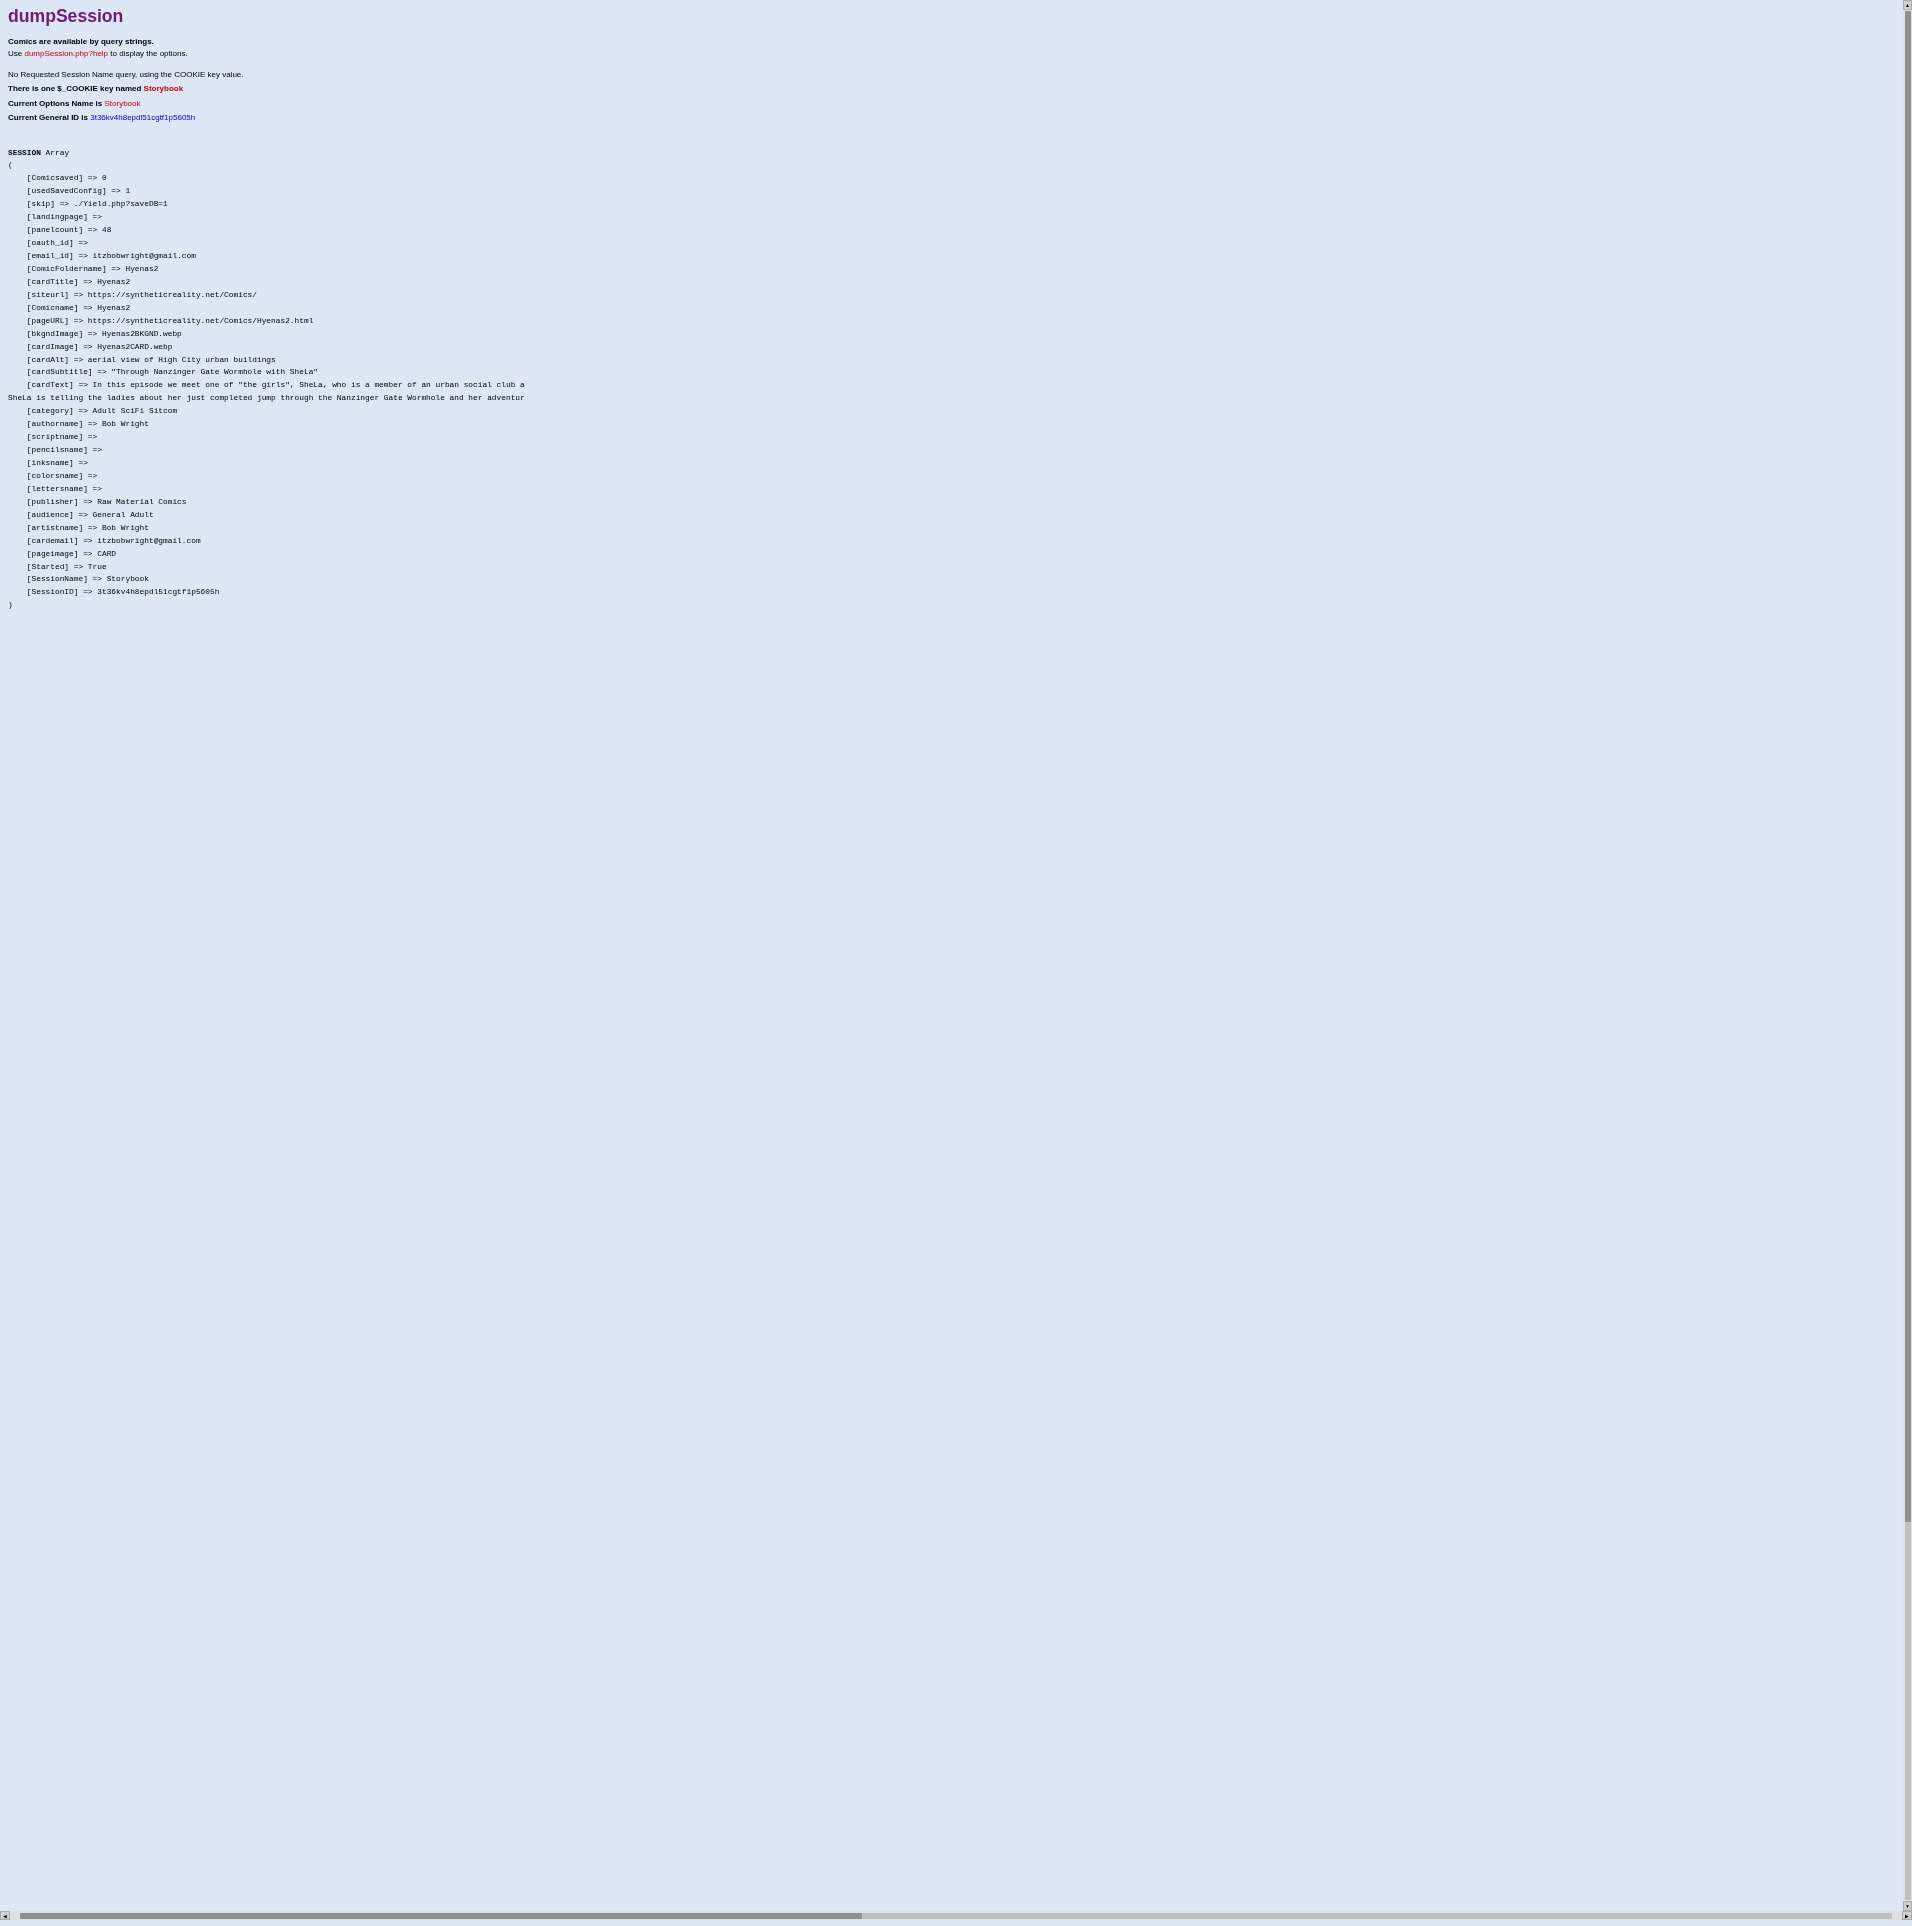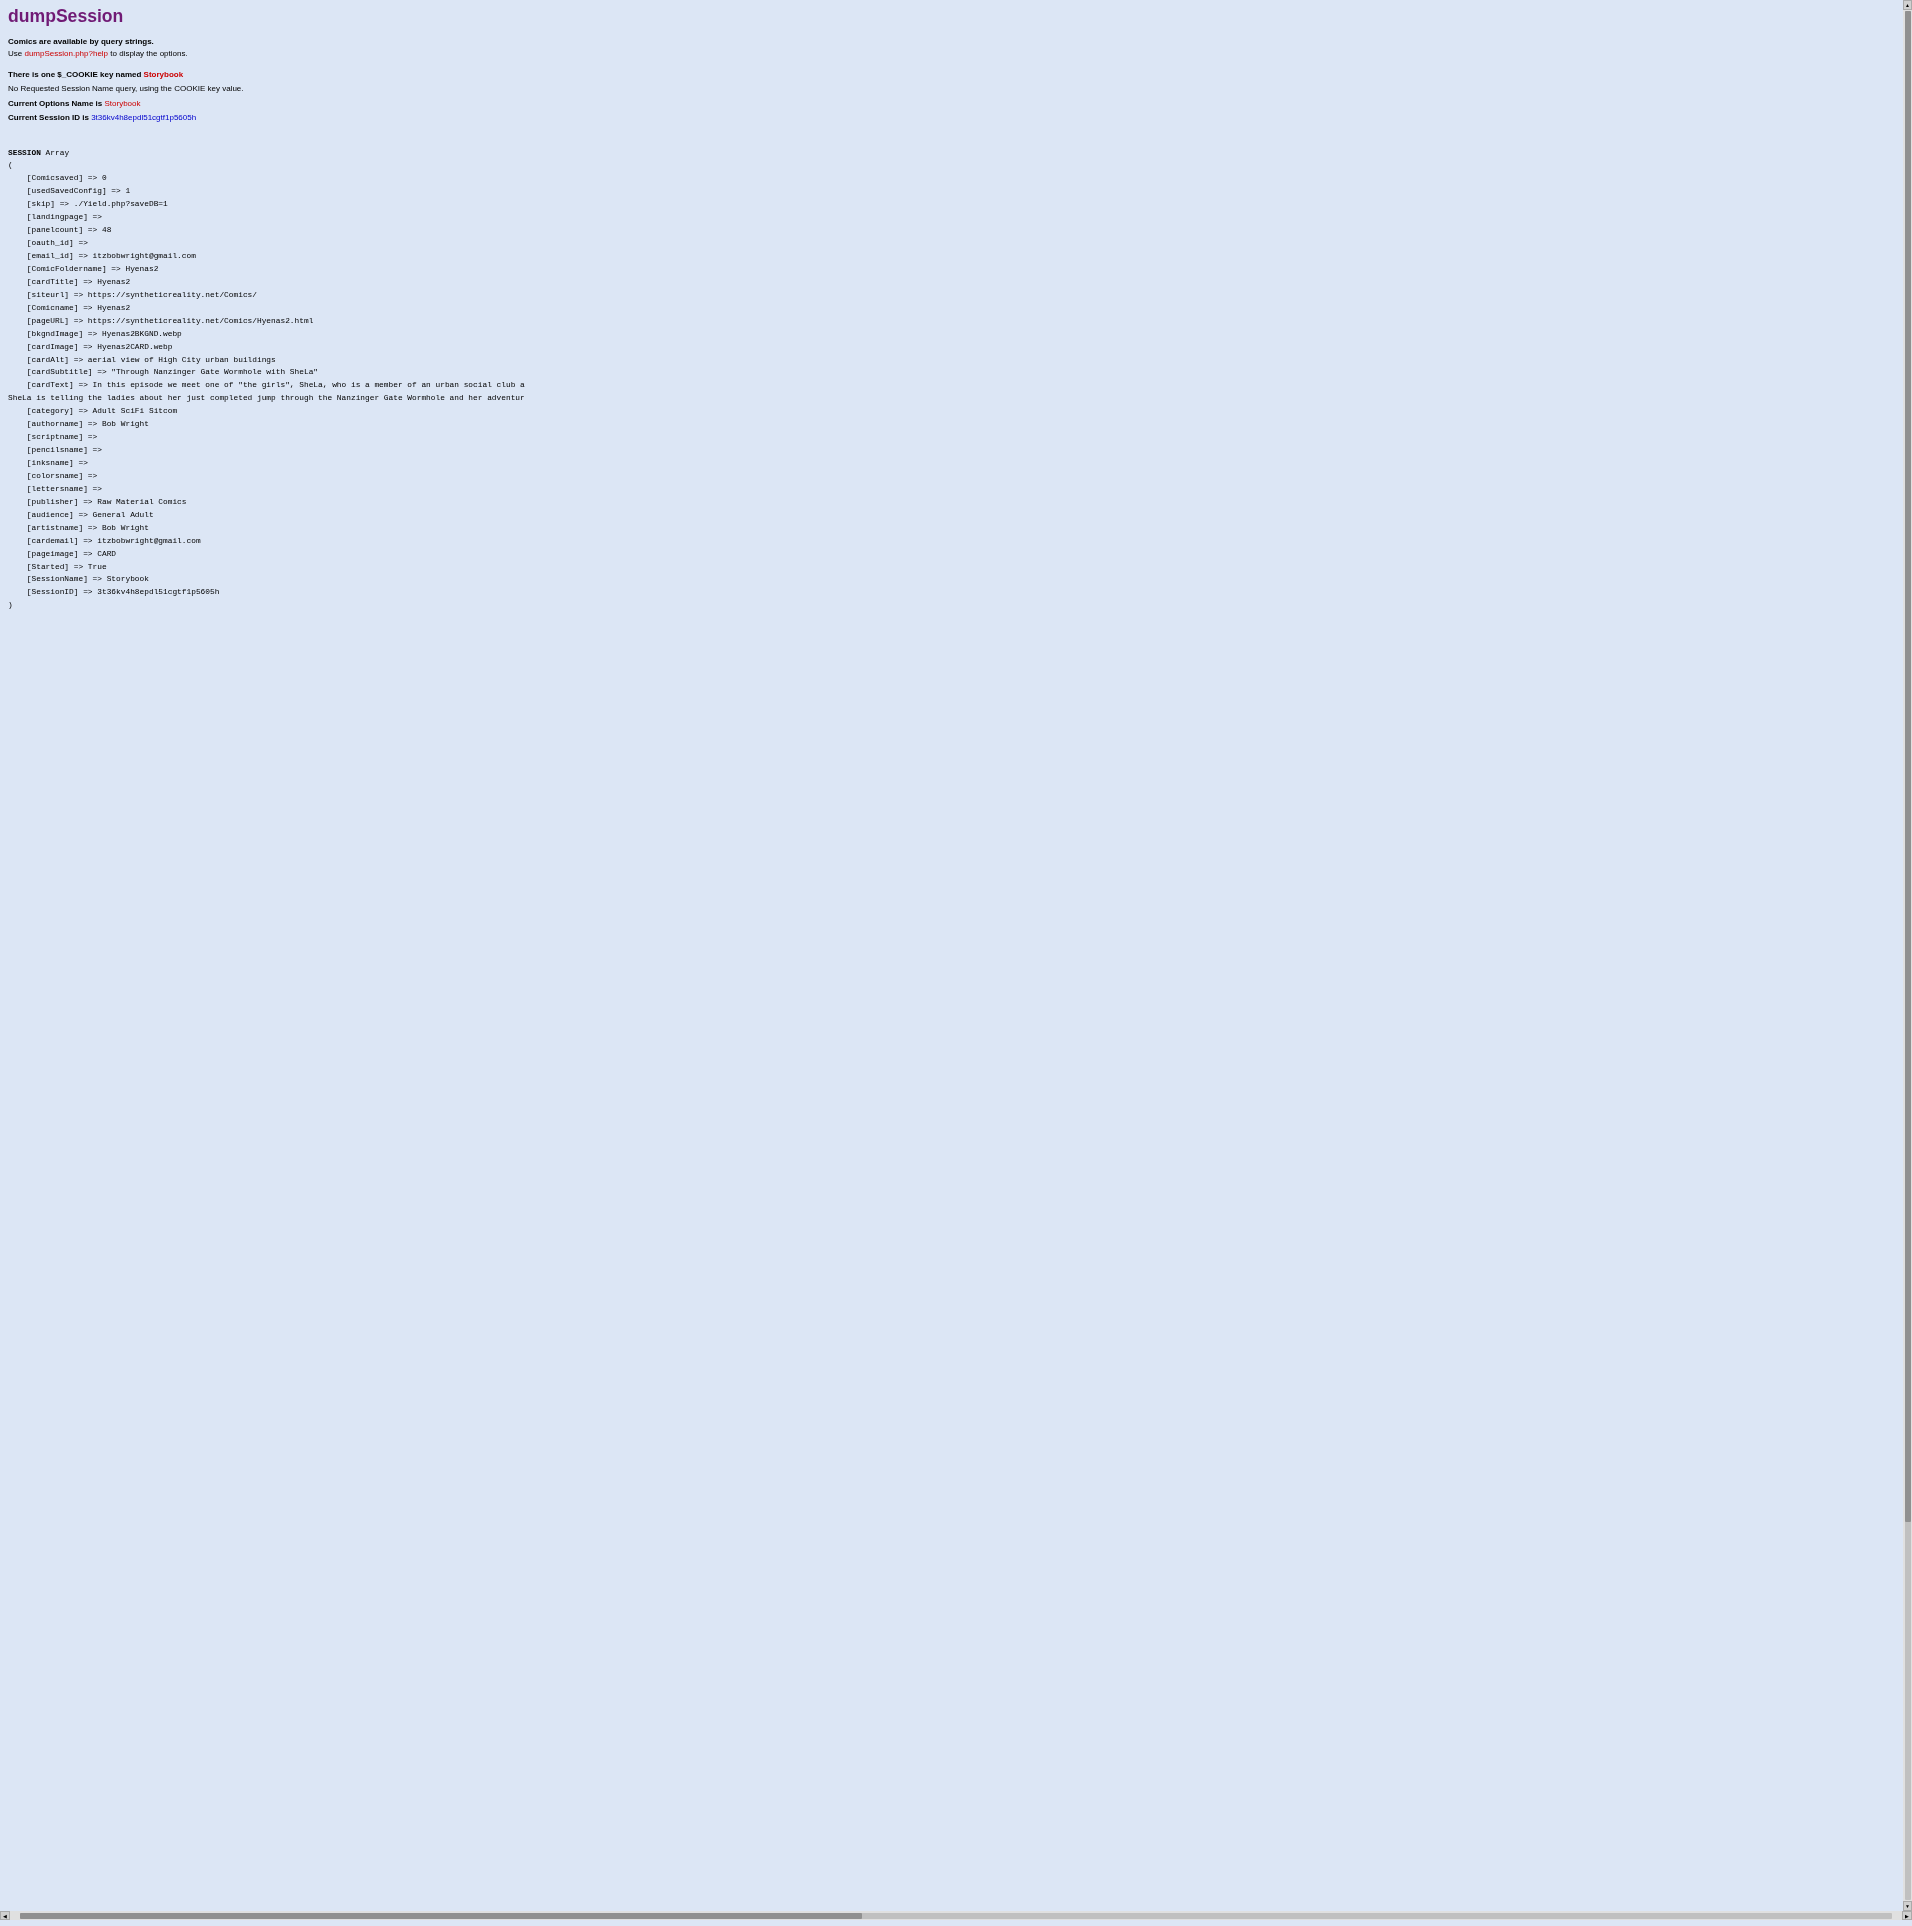--- a/index.html
+++ b/index.html
@@ -163,29 +163,29 @@
 <h1>dumpSession</h1>
 
 <div class="intro-block">
   <p><strong>Comics are available by query strings.</strong></p>
   <p>
     <span>Use </span><a class="link">dumpSession.php?help</a><span> to display the options.</span>
   </p>
 </div>
 
 <div class="info-block">
+  <p>No Requested Session Name query, using the COOKIE key value.</p>
   <p>
     <strong><span>There is one $_COOKIE key named </span><span class="red-text">Storybook</span></strong>
   </p>
-  <p>No Requested Session Name query, using the COOKIE key value.</p>
   <p>
     <strong><span>Current Options Name is </span></strong><span class="red-text">Storybook</span>
   </p>
   <p>
-    <strong><span>Current Session ID is </span></strong><span class="blue-text">3t36kv4h8epdl51cgtf1p5605h</span>
+    <strong><span>Current General ID is </span></strong><span class="blue-text">3t36kv4h8epdl51cgtf1p5605h</span>
   </p>
 </div>
 
 <div class="session-block">
 <span class="session-label">SESSION</span> Array
 (
     [Comicsaved] =&gt; 0
     [usedSavedConfig] =&gt; 1
     [skip] =&gt; ./Yield.php?saveDB=1
     [landingpage] =&gt;

